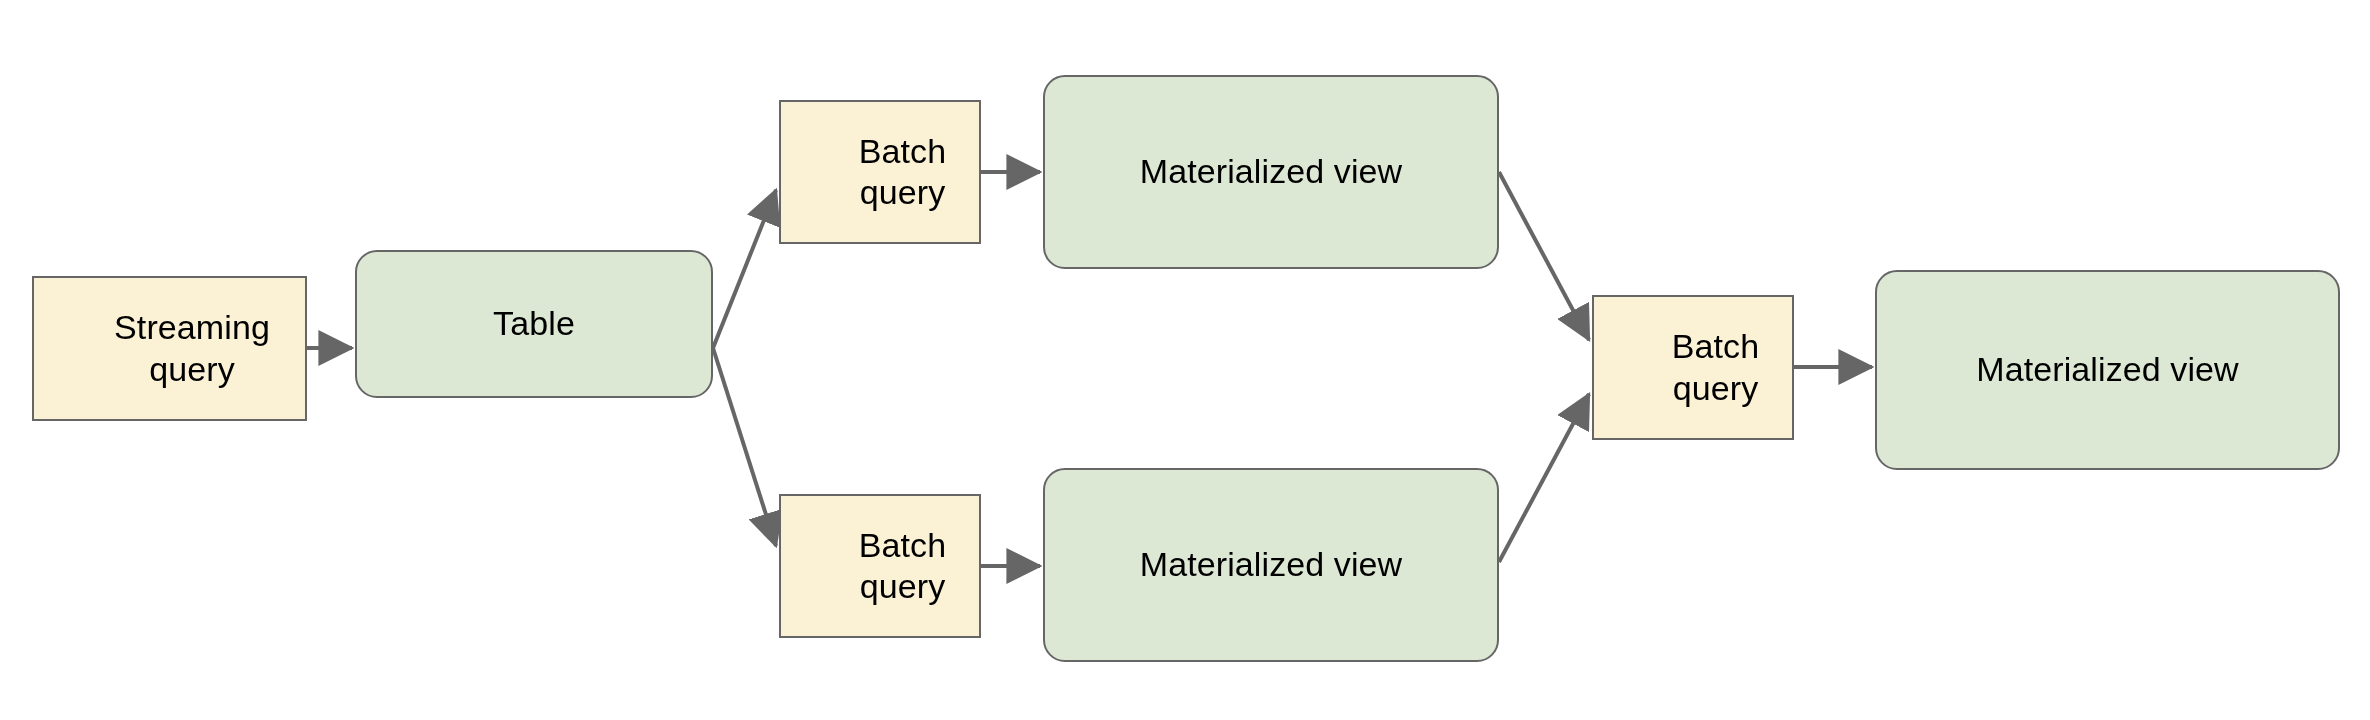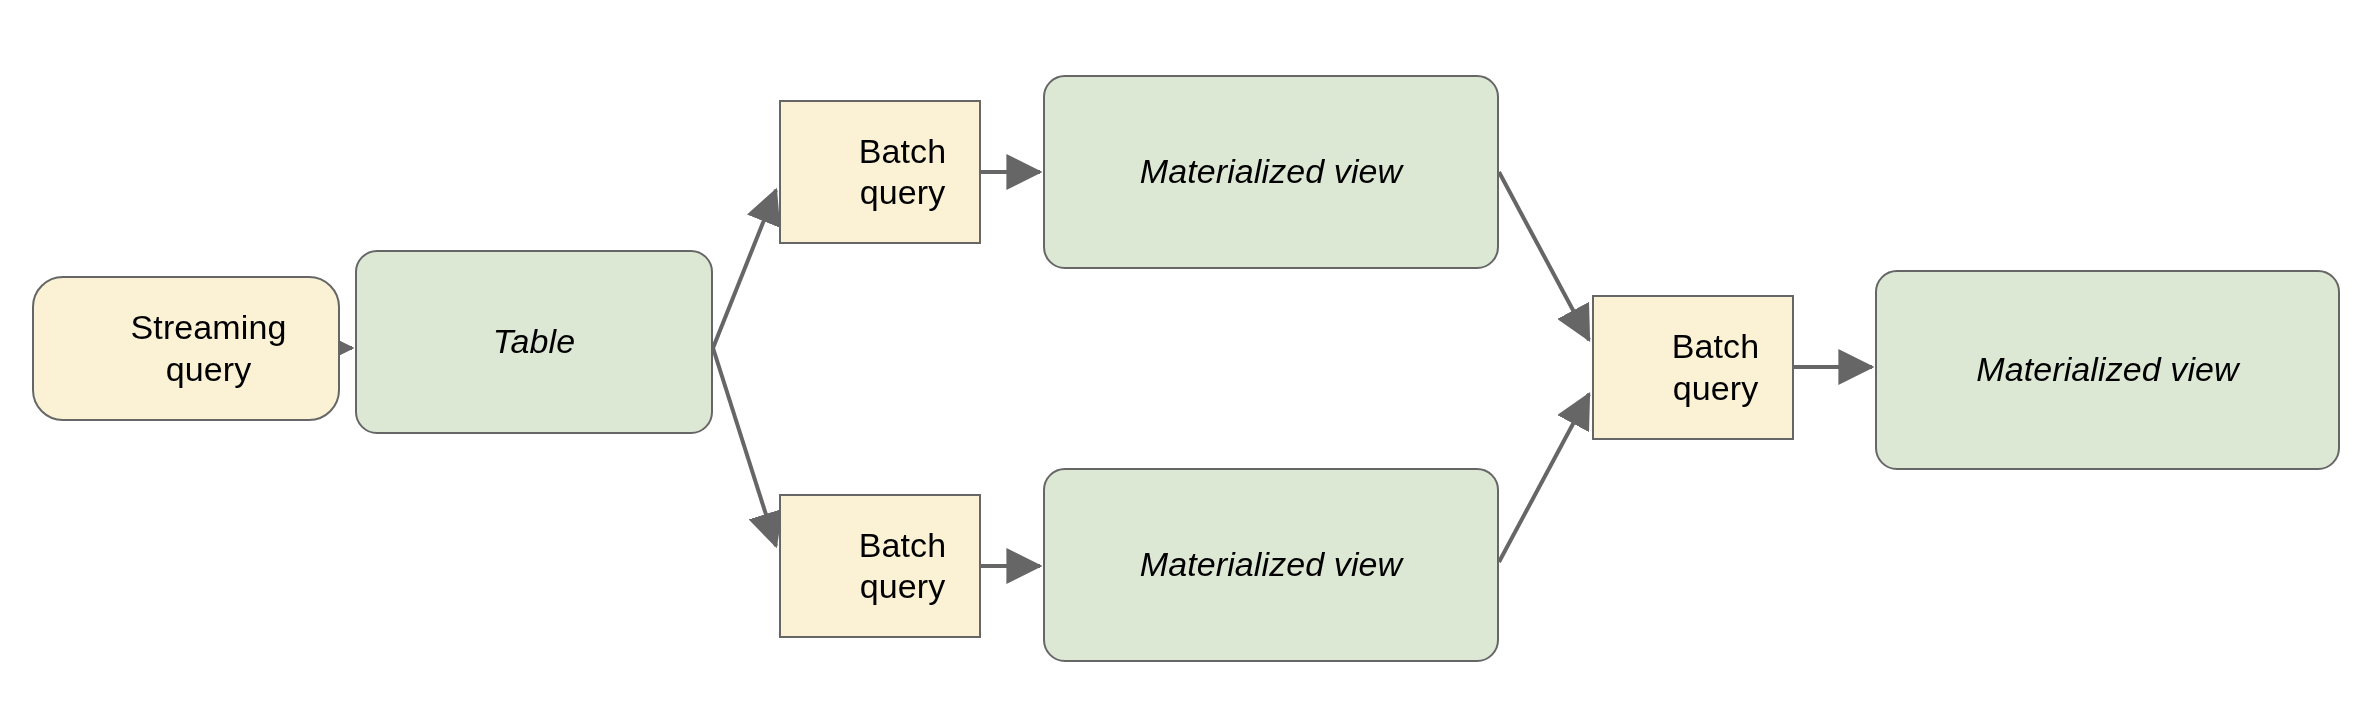--- a/index.html
+++ b/index.html
@@ -41,21 +41,20 @@
     z-index: 2;
   }
   .node.process {
     background: #fbf2d5;
     border-radius: 0;
     padding-left: 45px;
   }
   .node.store {
     background: #dde8d4;
     border-radius: 22px;
-    font-style: italic;
   }
   .node-label {
     display: block;
     white-space: pre-line;
     padding: 0 8px;
   }
 </style>
 </head>
 <body>
 
@@ -78,26 +77,26 @@
 
     <line x1="981" y1="566" x2="1040" y2="566" stroke="#666666" stroke-width="4" marker-end="url(#arrowhead)"></line>
 
     <line x1="1499" y1="172" x2="1589" y2="340" stroke="#666666" stroke-width="4" marker-end="url(#arrowhead)"></line>
 
     <line x1="1499" y1="562" x2="1589" y2="394" stroke="#666666" stroke-width="4" marker-end="url(#arrowhead)"></line>
 
     <line x1="1794" y1="367" x2="1872" y2="367" stroke="#666666" stroke-width="4" marker-end="url(#arrowhead)"></line>
   </svg>
 
-  <div class="node process" style="left:32px; top:276px; width:308px; height:145px;border-radius:31px;">
+  <div class="node process" style="left:32px; top:276px; width:275px; height:145px;">
     <span class="node-label">Streaming
 query</span>
   </div>
 
-  <div class="node store" style="left:355px; top:250px; width:358px; height:184px;">
+  <div class="node store" style="left:355px; top:250px; width:358px; height:148px;">
     <span class="node-label">Table</span>
   </div>
 
   <div class="node process" style="left:779px; top:100px; width:202px; height:144px;">
     <span class="node-label">Batch
 query</span>
   </div>
 
   <div class="node store" style="left:1043px; top:75px; width:456px; height:194px;">
     <span class="node-label">Materialized view</span>

